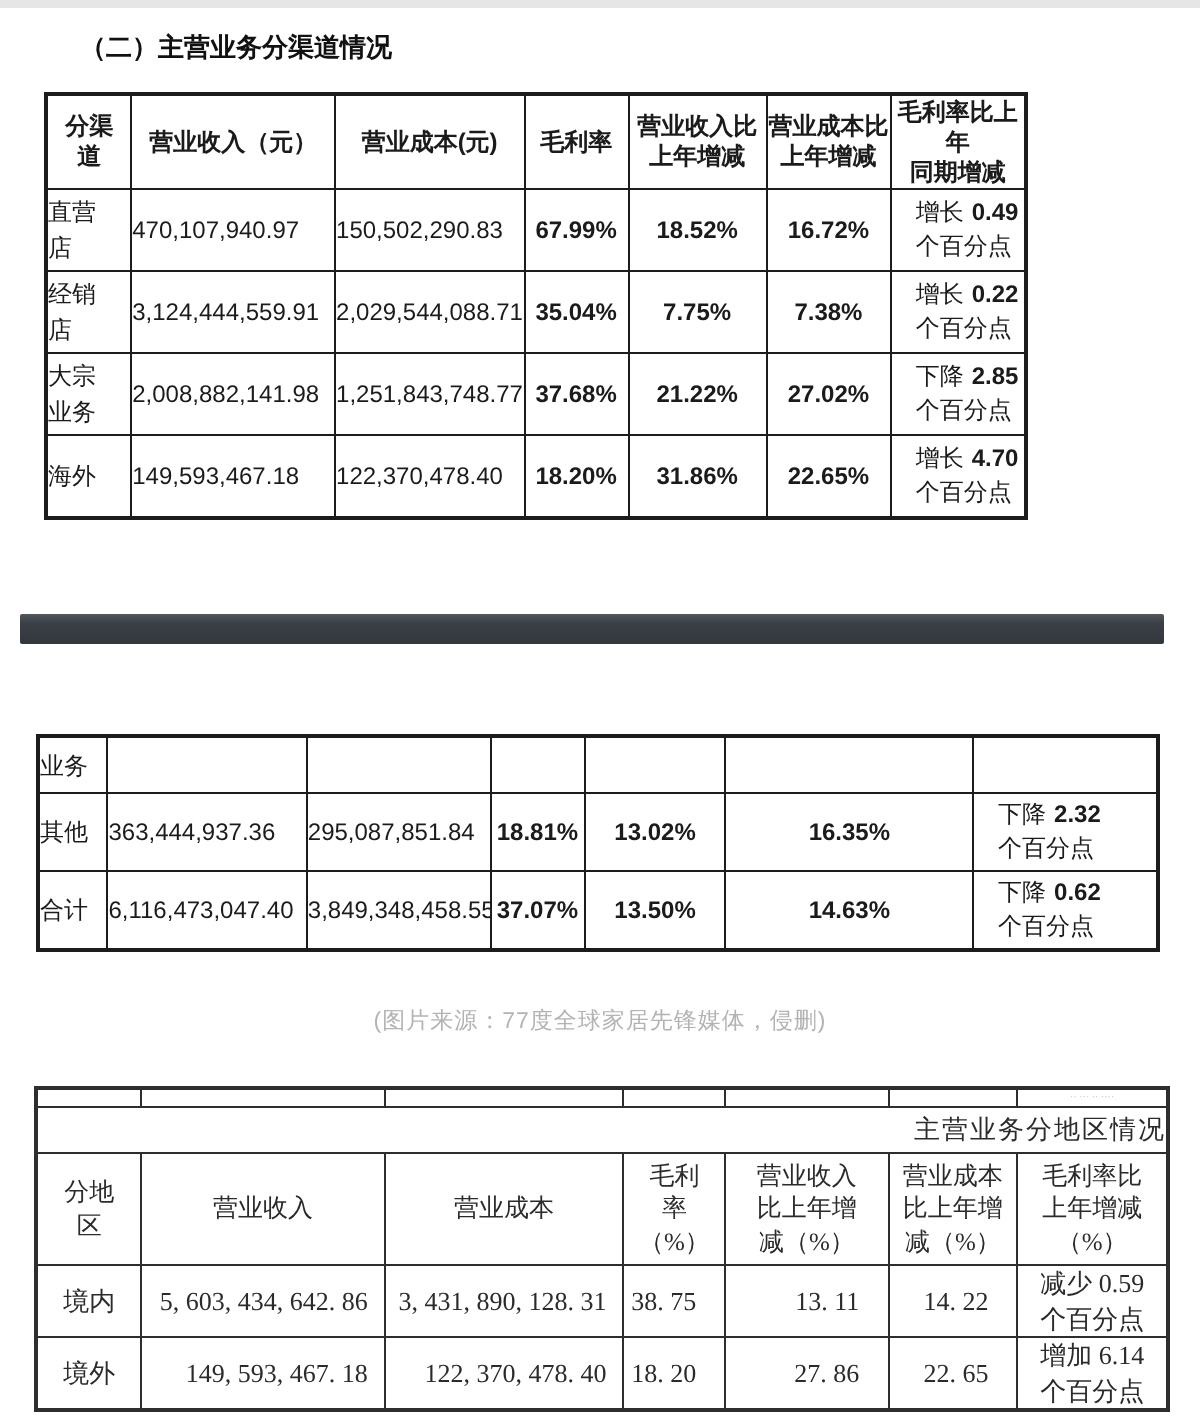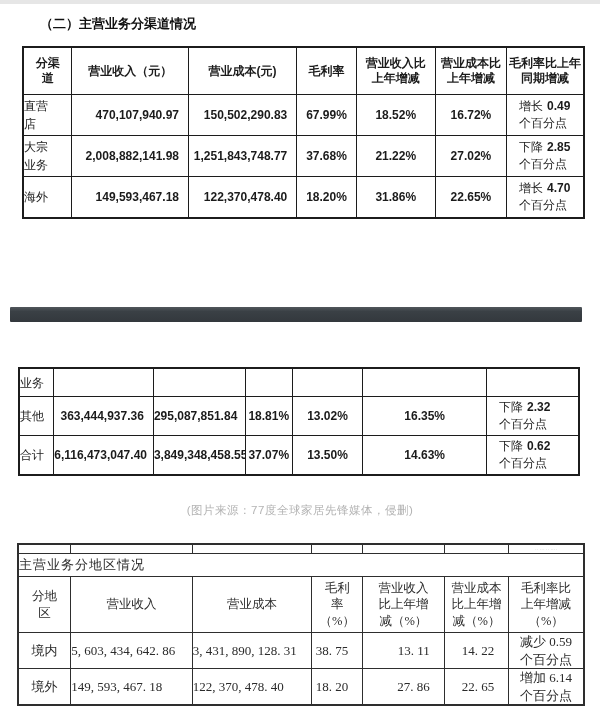--- a/index.html
+++ b/index.html
@@ -9,24 +9,24 @@
     overflow:hidden;
   }
   .top-strip{position:absolute;top:0;left:0;width:600px;height:4px;background:#e6e6e6;}
   .doc-title{position:absolute;top:15px;left:40px;font-size:13px;font-weight:700;color:#111;}
 
   
   table{border-collapse:collapse;table-layout:fixed;}
   .tbl-sans{position:absolute;border:2px solid #1c1c1c;font-size:12px;color:#1b1b1b;}
   .tbl-sans td,.tbl-sans th{border:1px solid #1c1c1c;padding:0;overflow:hidden;}
   .tbl-sans th{font-weight:700;text-align:center;white-space:pre-line;line-height:1.25;font-size:12px;}
-  #channel-table{top:46px;left:22px;width:563px;padding-left:25px;}
+  #channel-table{top:46px;left:22px;width:492px;padding-left:25px;}
   #continuation-table{top:367px;left:18px;width:562px;}
   .cell-name{white-space:pre-line;line-height:1.5;font-weight:400;}
-  .cell-money{text-align:right;padding-right:9px !important;font-weight:700;}
+  .cell-money{padding-right:9px !important;font-weight:400;}
   .cell-pct{text-align:center;font-weight:700;margin-top:25px;}
   .cell-trend{text-align:left;padding-left:12px !important;line-height:1.4;}
   .cell-trend .tval{font-weight:700;margin-left:4px;}
   .cell-trend .tunit{display:block;font-weight:400;}
   .row-h40 td{height:40px;}
   .row-h38 td{height:38px;}
   .row-h27 td{height:27px;}
   .hdr-h46 th{height:46px;}
 
   
@@ -37,25 +37,25 @@
   .caption{position:absolute;top:503px;left:0;width:600px;text-align:center;
     font-size:11.5px;color:#b3b3b3;letter-spacing:.5px;}
 
   
   .tbl-serif{position:absolute;top:543px;left:17px;width:568px;
     border:2px solid #2e2e2e;font-family:"Liberation Serif","DejaVu Serif",serif;
     font-size:13px;color:#2b2b2b;}
   .tbl-serif td,.tbl-serif th{border:1px solid #2e2e2e;padding:0;overflow:hidden;}
   .tbl-serif th{font-weight:400;text-align:center;white-space:pre-line;line-height:1.3;font-size:12.5px;}
   .r3-partial td{height:8px;line-height:3px;font-size:5px;color:#c4c4c4;text-align:center;}
-  .r3-title td{height:22px;text-align:left;font-size:13px;letter-spacing:1px;}
+  .r3-title td{height:22px;text-align:right;font-size:13px;letter-spacing:1px;}
   .r3-head th{height:55px;}
   .r3-body td{height:34px;}
   .s-name{text-align:center;}
-  .s-money{padding-right:8px !important;}
+  .s-money{text-align:right;padding-right:8px !important;}
   .s-pct{text-align:right;padding-right:14px !important;}
   .s-trend{text-align:center;white-space:pre-line;line-height:1.35;}
 </style>
 </head>
 <body>
 
 <div class="top-strip"></div>
 
 <div class="doc-title">（二）主营业务分渠道情况</div>
 
@@ -87,20 +87,30 @@
     <td class="cell-name">直营
 店</td>
     <td class="cell-money">470,107,940.97</td>
     <td class="cell-money">150,502,290.83</td>
     <td class="cell-pct">67.99%</td>
     <td class="cell-pct">18.52%</td>
     <td class="cell-pct">16.72%</td>
     <td class="cell-trend"><span>增长</span><span class="tval">0.49</span><span class="tunit">个百分点</span></td>
   </tr>
   <tr class="row-h40">
+    <td class="cell-name">经销
+店</td>
+    <td class="cell-money">3,124,444,559.91</td>
+    <td class="cell-money">2,029,544,088.71</td>
+    <td class="cell-pct">35.04%</td>
+    <td class="cell-pct">7.75%</td>
+    <td class="cell-pct">7.38%</td>
+    <td class="cell-trend"><span>增长</span><span class="tval">0.22</span><span class="tunit">个百分点</span></td>
+  </tr>
+  <tr class="row-h40">
     <td class="cell-name">大宗
 业务</td>
     <td class="cell-money">2,008,882,141.98</td>
     <td class="cell-money">1,251,843,748.77</td>
     <td class="cell-pct">37.68%</td>
     <td class="cell-pct">21.22%</td>
     <td class="cell-pct">27.02%</td>
     <td class="cell-trend"><span>下降</span><span class="tval">2.85</span><span class="tunit">个百分点</span></td>
   </tr>
   <tr class="row-h40">

